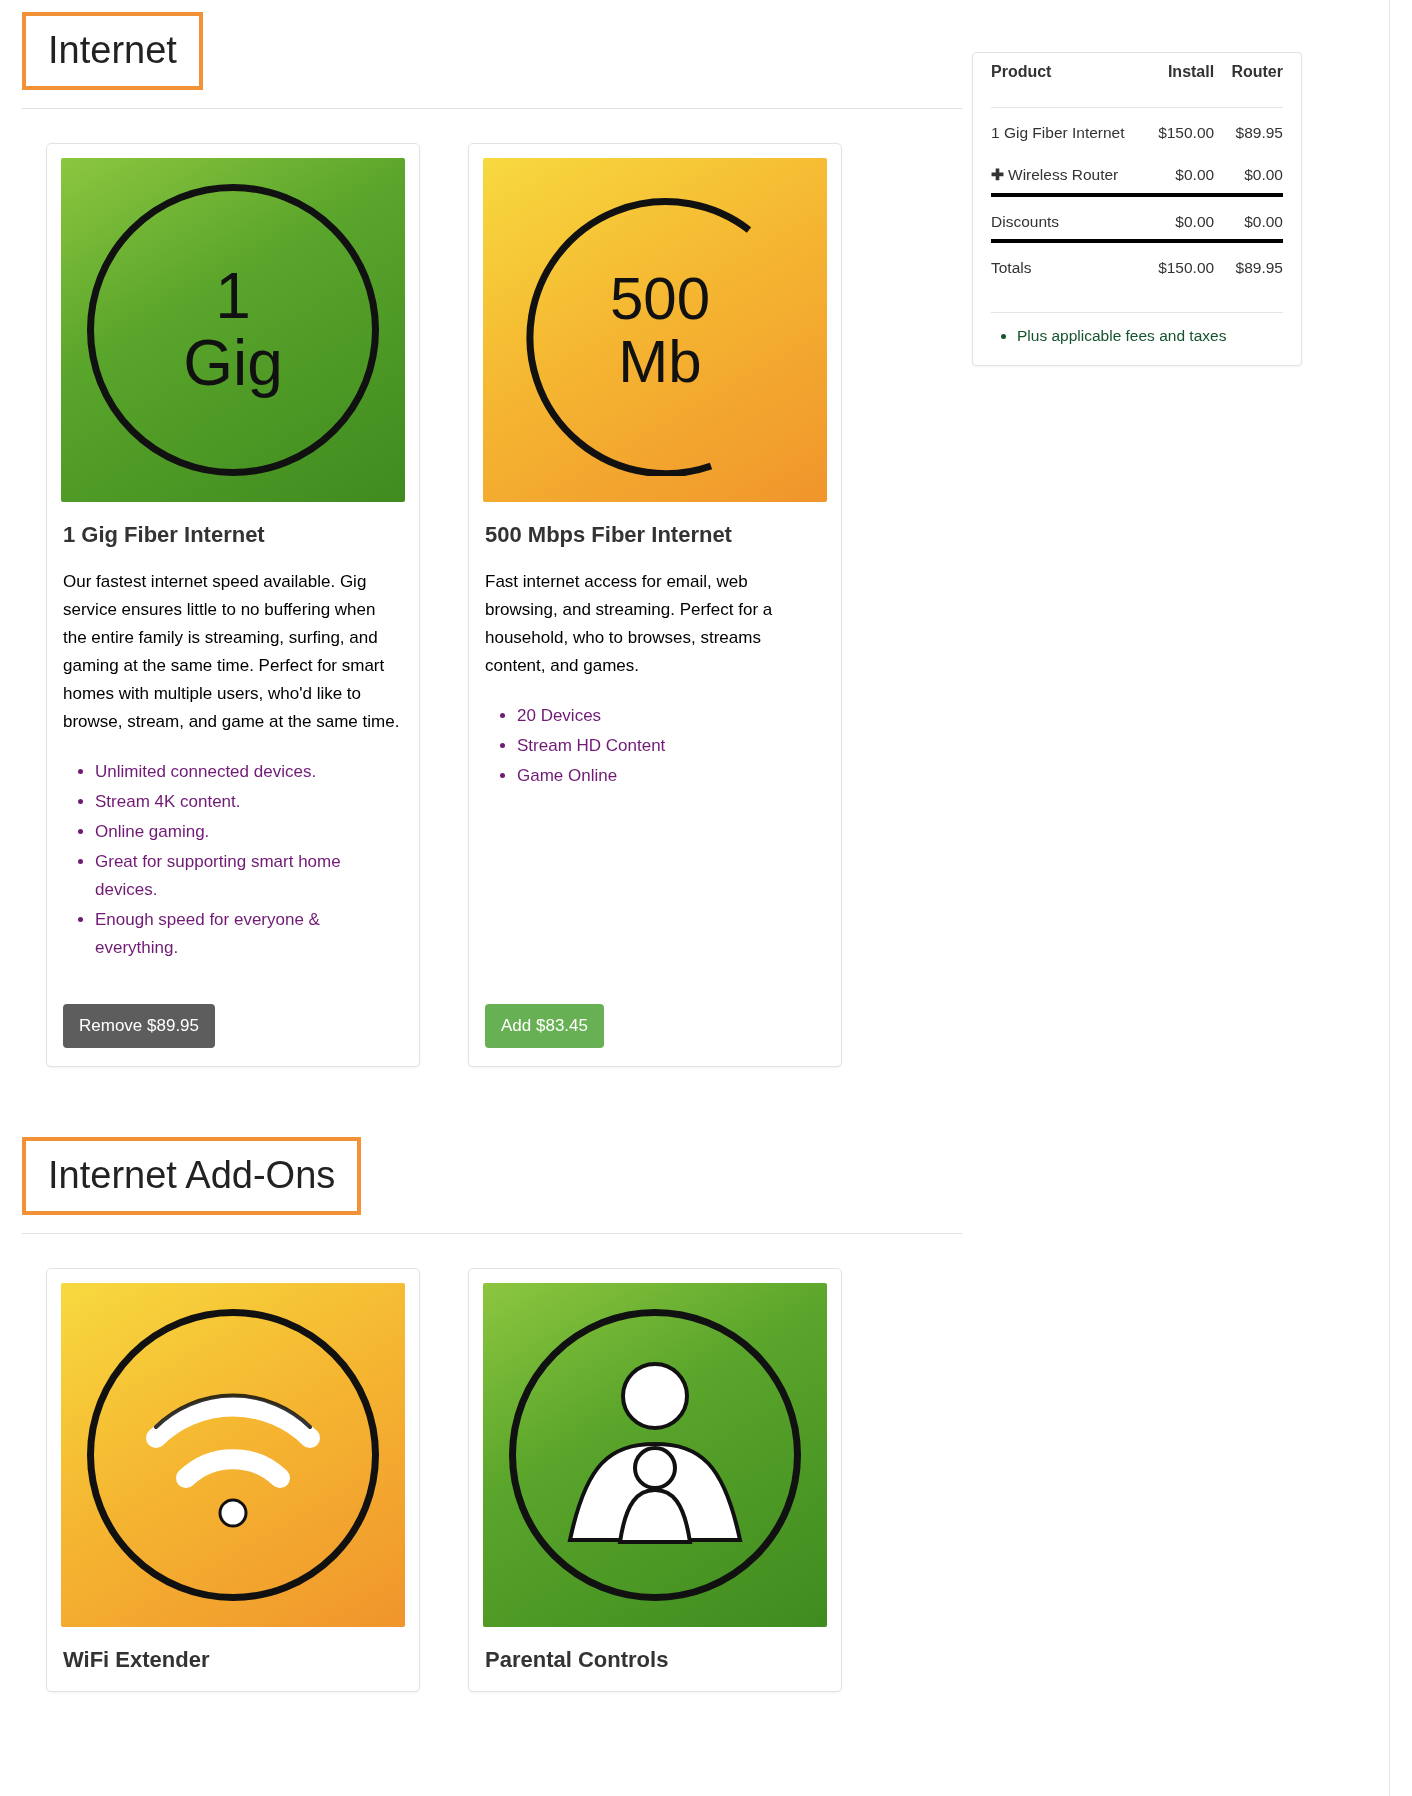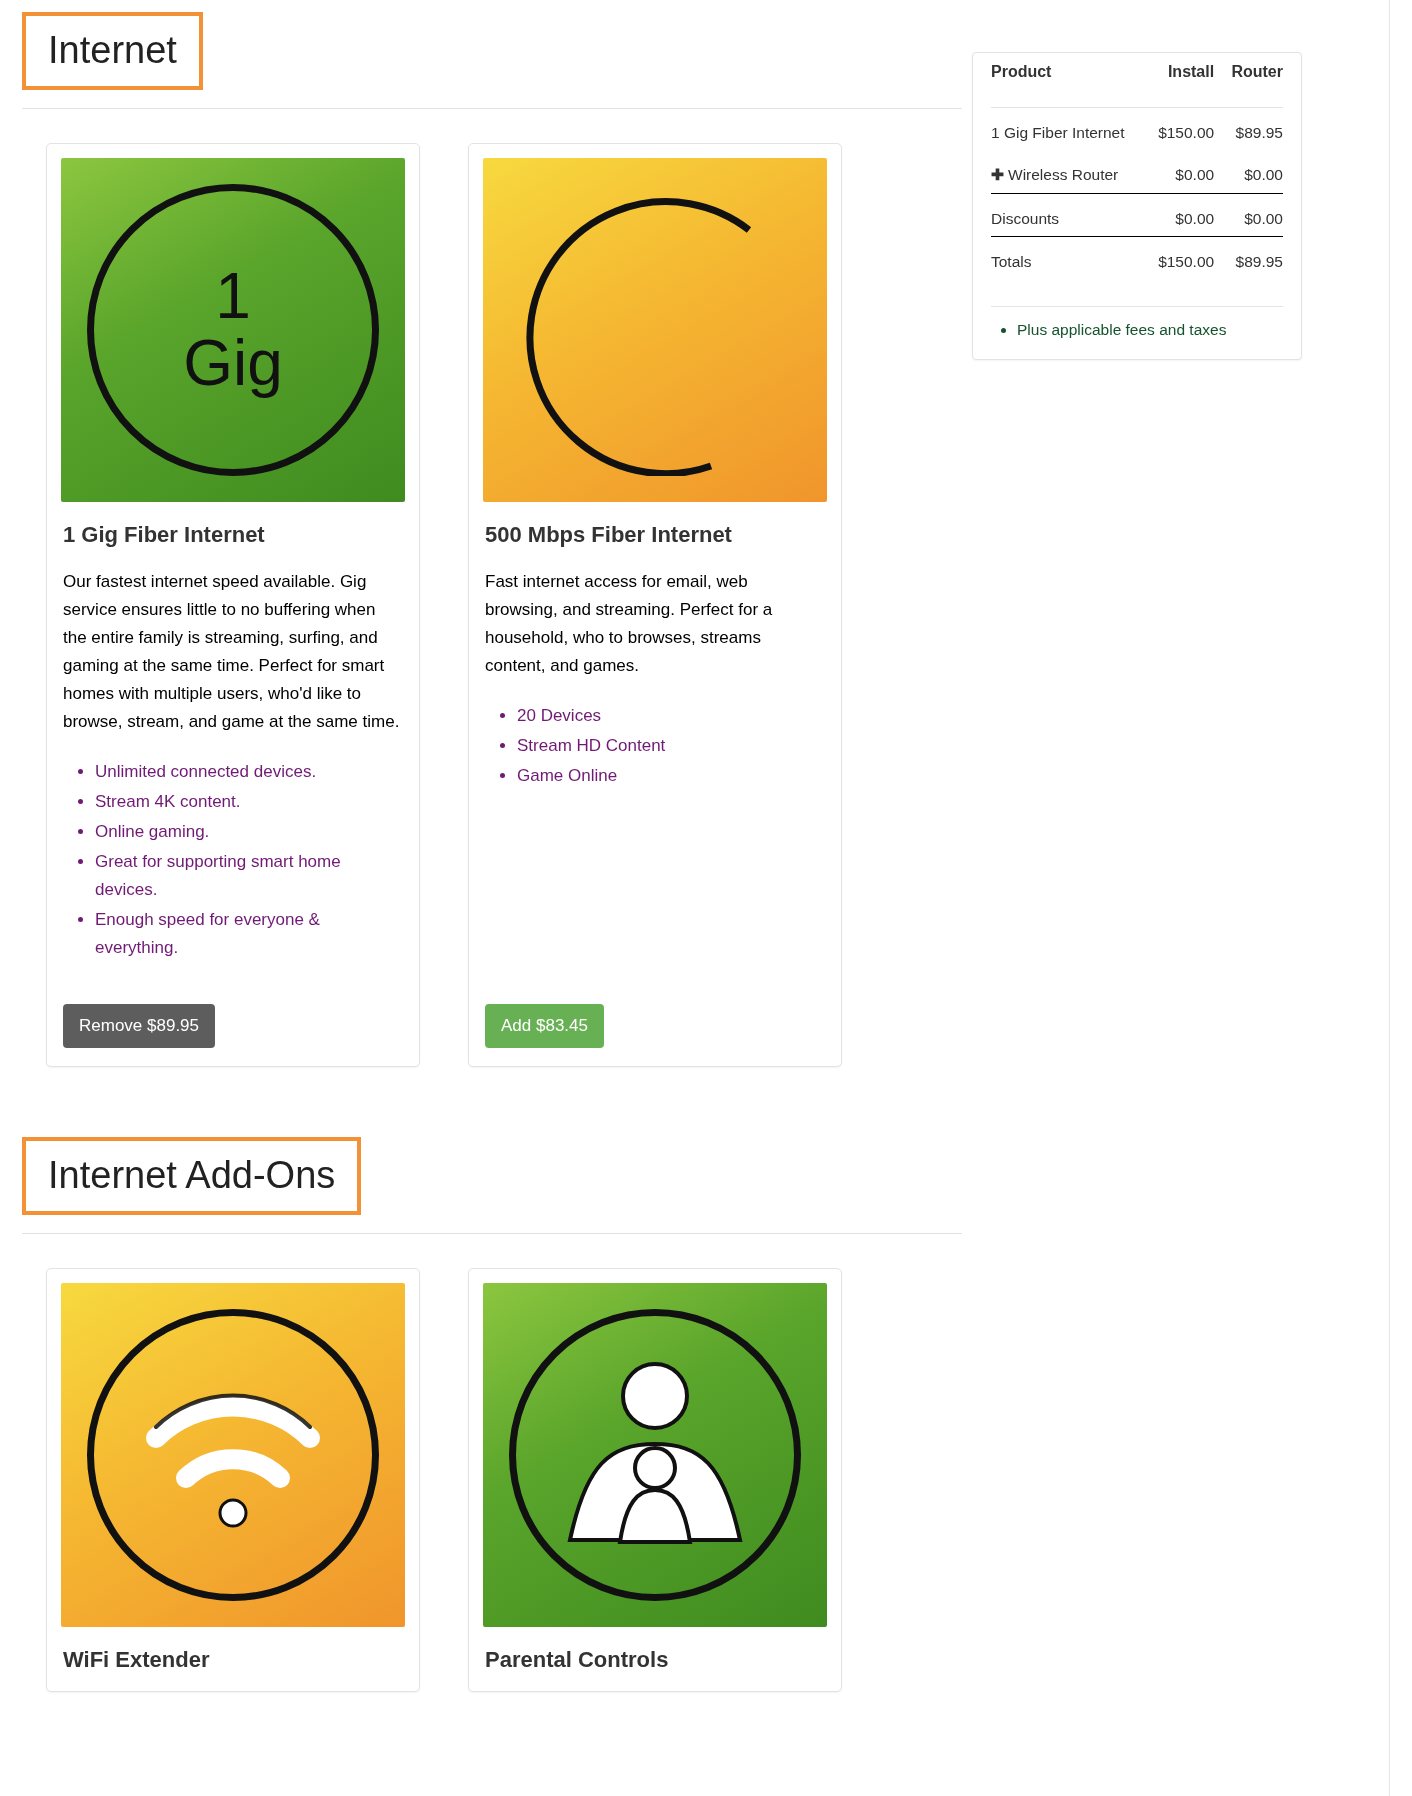--- a/index.html
+++ b/index.html
@@ -196,21 +196,21 @@
     font-size: 16px;
   }
   .summary th.num, .summary td.num { text-align: right; white-space: nowrap; }
   .summary th.num { padding-left: 10px; }
   .summary tr.head-row th { border-bottom: 1px solid #e4e4e4; }
   .summary td {
     padding: 14px 0 6px 0;
     vertical-align: top;
     line-height: 1.45;
   }
-  .summary tr.sep td { border-top: 1px solid #000000; }
+  .summary tr.sep td { border-top: 4px solid #000000; }
   .summary td.num { padding-left: 10px; }
   .plus { font-weight: bold; margin-right: 4px; }
   .summary-foot {
     margin-top: 26px;
     border-top: 1px solid #e4e4e4;
     padding-top: 14px;
   }
   .summary-foot ul {
     margin: 0; padding-left: 26px;
     font-size: 15.5px; color: #14532d;
@@ -249,20 +249,24 @@
         <button class="btn btn-remove">Remove $89.95</button>
       </div>
 
       <div class="card">
         <div class="card-media media-orange">
           <div class="ring-open">
             <svg width="292" height="292" viewBox="0 0 292 292" aria-hidden="true">
               <path d="M 202 282 A 136 136 0 1 1 240 46" fill="none" stroke="#111" stroke-width="7"></path>
             </svg>
           </div>
+          <div class="ring-label">
+            <div>500</div>
+            <div>Mb</div>
+          </div>
         </div>
         <div class="card-title">500 Mbps Fiber Internet</div>
         <div class="card-desc">Fast internet access for email, web browsing, and streaming. Perfect for a household, who to browses, streams content, and games.</div>
         <ul class="card-list">
           <li>20 Devices</li>
           <li>Stream HD Content</li>
           <li>Game Online</li>
         </ul>
         <div class="card-spacer"></div>
         <button class="btn btn-add">Add $83.45</button>

